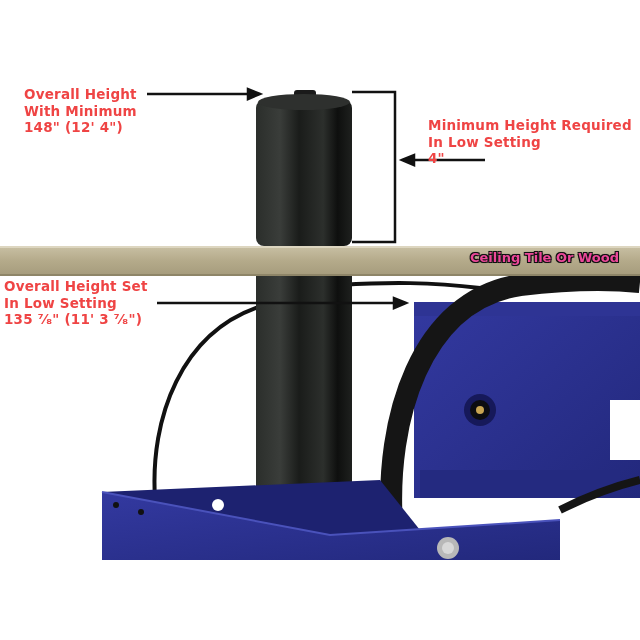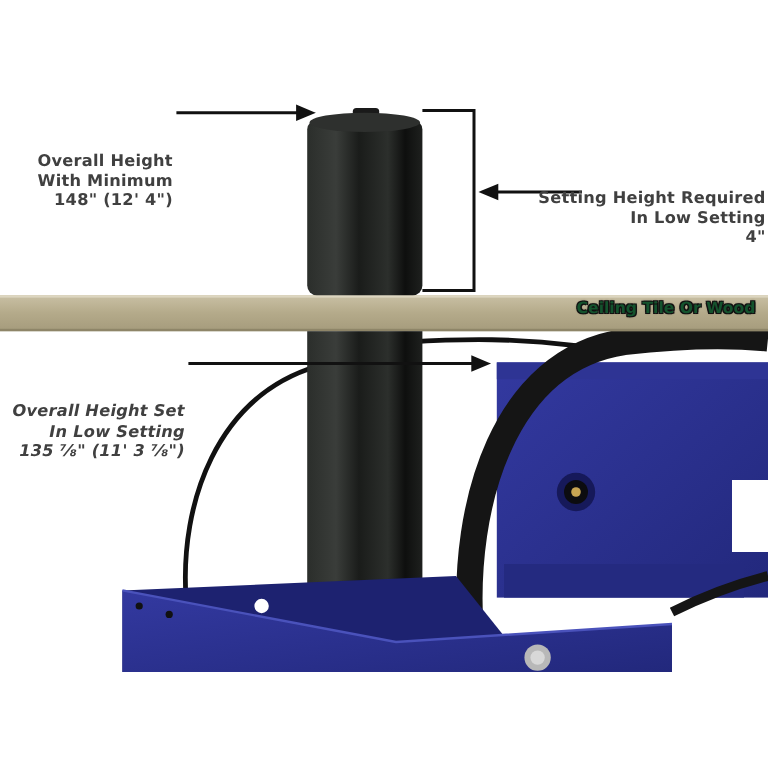--- a/index.html
+++ b/index.html
@@ -1,21 +1,21 @@
 <!DOCTYPE html>
 <html><head>
 <meta charset="utf-8">
 <style>
   html, body { margin:0; padding:0; background:#ffffff; }
   body { width:640px; height:640px; position:relative; overflow:hidden; font-family:"DejaVu Sans", sans-serif; }
   .stage { position:absolute; left:0; top:0; width:640px; height:640px; background:#ffffff; }
   svg.scene { position:absolute; left:0; top:0; }
-  .label { position:absolute; color:#404040; font-weight:bold; font-size:13.5px; line-height:16.5px; text-align:right; letter-spacing:0.2px;margin-top:40px; }
+  .label { position:absolute; color:#ef4444; font-weight:bold; font-size:13.5px; line-height:16.5px; text-align:left; letter-spacing:0.2px; }
   .label span { display:block; white-space:nowrap; }
-  .tile-label { position:absolute; left:470px; top:250px; width:170px; font-weight:bold; font-size:13px; color:#14532d; text-align:center;
+  .tile-label { position:absolute; left:470px; top:250px; width:170px; font-weight:bold; font-size:13px; color:#ec4899; 
     text-shadow: -1px -1px 0 #111, 1px -1px 0 #111, -1px 1px 0 #111, 1px 1px 0 #111, 0 0 2px #000; white-space:nowrap; }
 </style>
 </head>
 <body>
 
 <div class="stage">
 
   <svg class="scene" width="640" height="640" viewBox="0 0 640 640">
     <defs>
       <linearGradient id="cylGrad" x1="0" x2="1" y1="0" y2="0">
@@ -87,25 +87,25 @@
     </g>
   </svg>
 
   <div class="label" style="left:24px; top:86px; width:120px;">
     <span>Overall Height</span>
     <span>With Minimum</span>
     <span>148" (12' 4")</span>
   </div>
 
   <div class="label" style="left:428px; top:117px; width:210px;">
-    <span>Setting Height Required</span>
+    <span>Minimum Height Required</span>
     <span>In Low Setting</span>
     <span>4"</span>
   </div>
 
-  <div class="label" style="left:4px; top:295px; width:150px;font-style:italic;">
+  <div class="label" style="left:4px; top:278px; width:150px;">
     <span>Overall Height Set</span>
     <span>In Low Setting</span>
     <span>135 ⁷⁄₈" (11' 3 ⁷⁄₈")</span>
   </div>
 
   <div class="tile-label">Ceiling Tile Or Wood</div>
 </div>
 
 </body></html>

